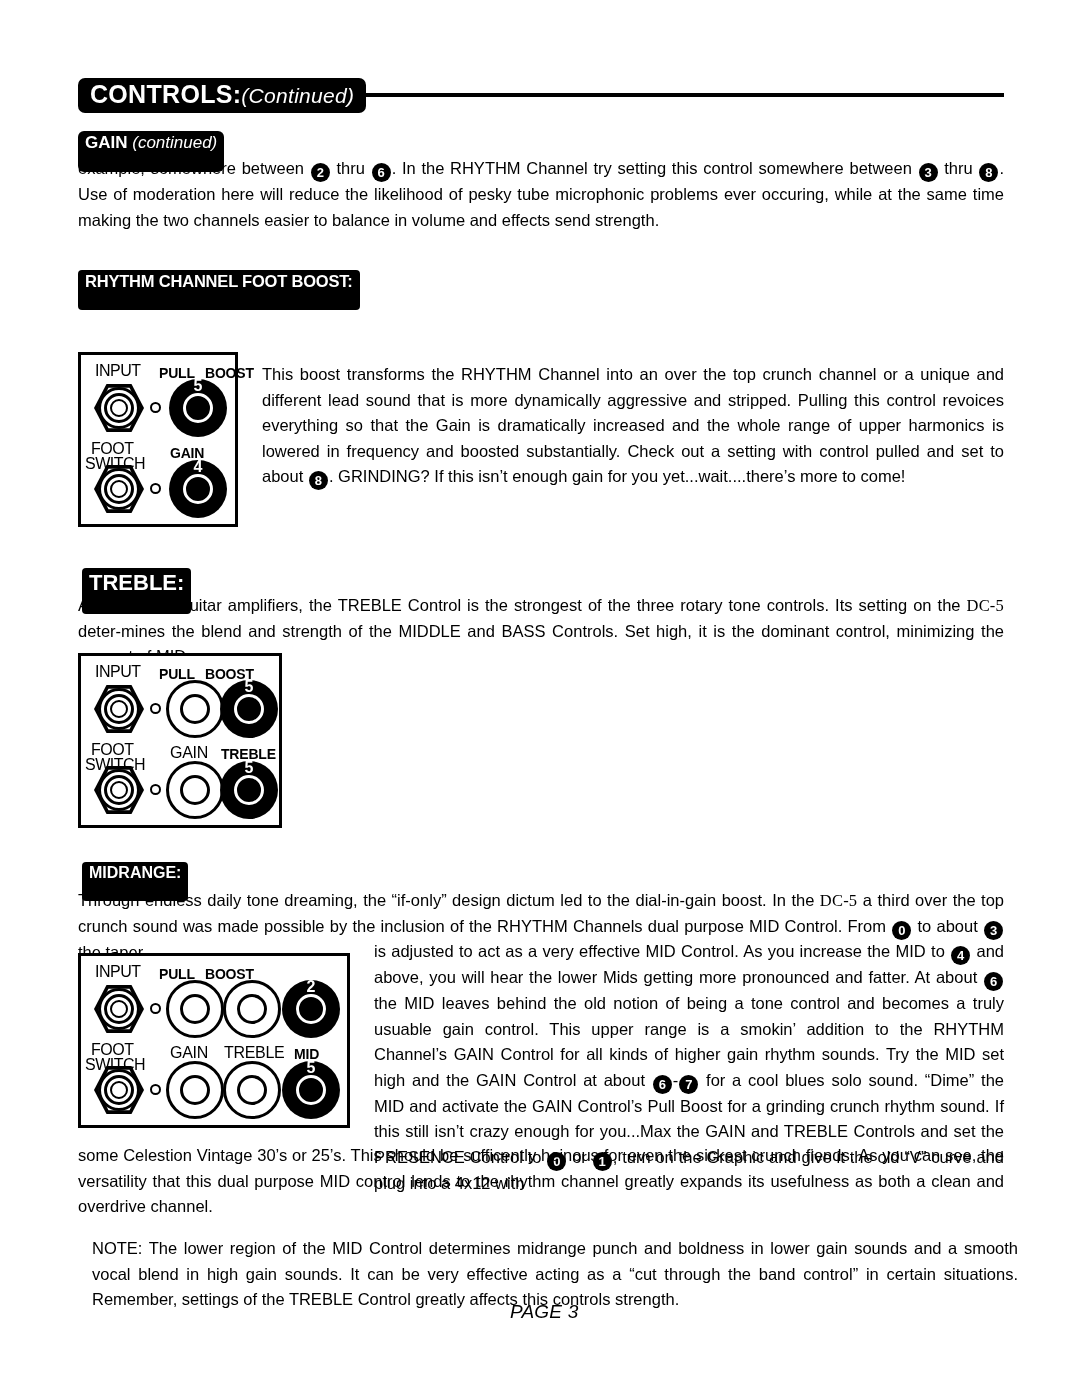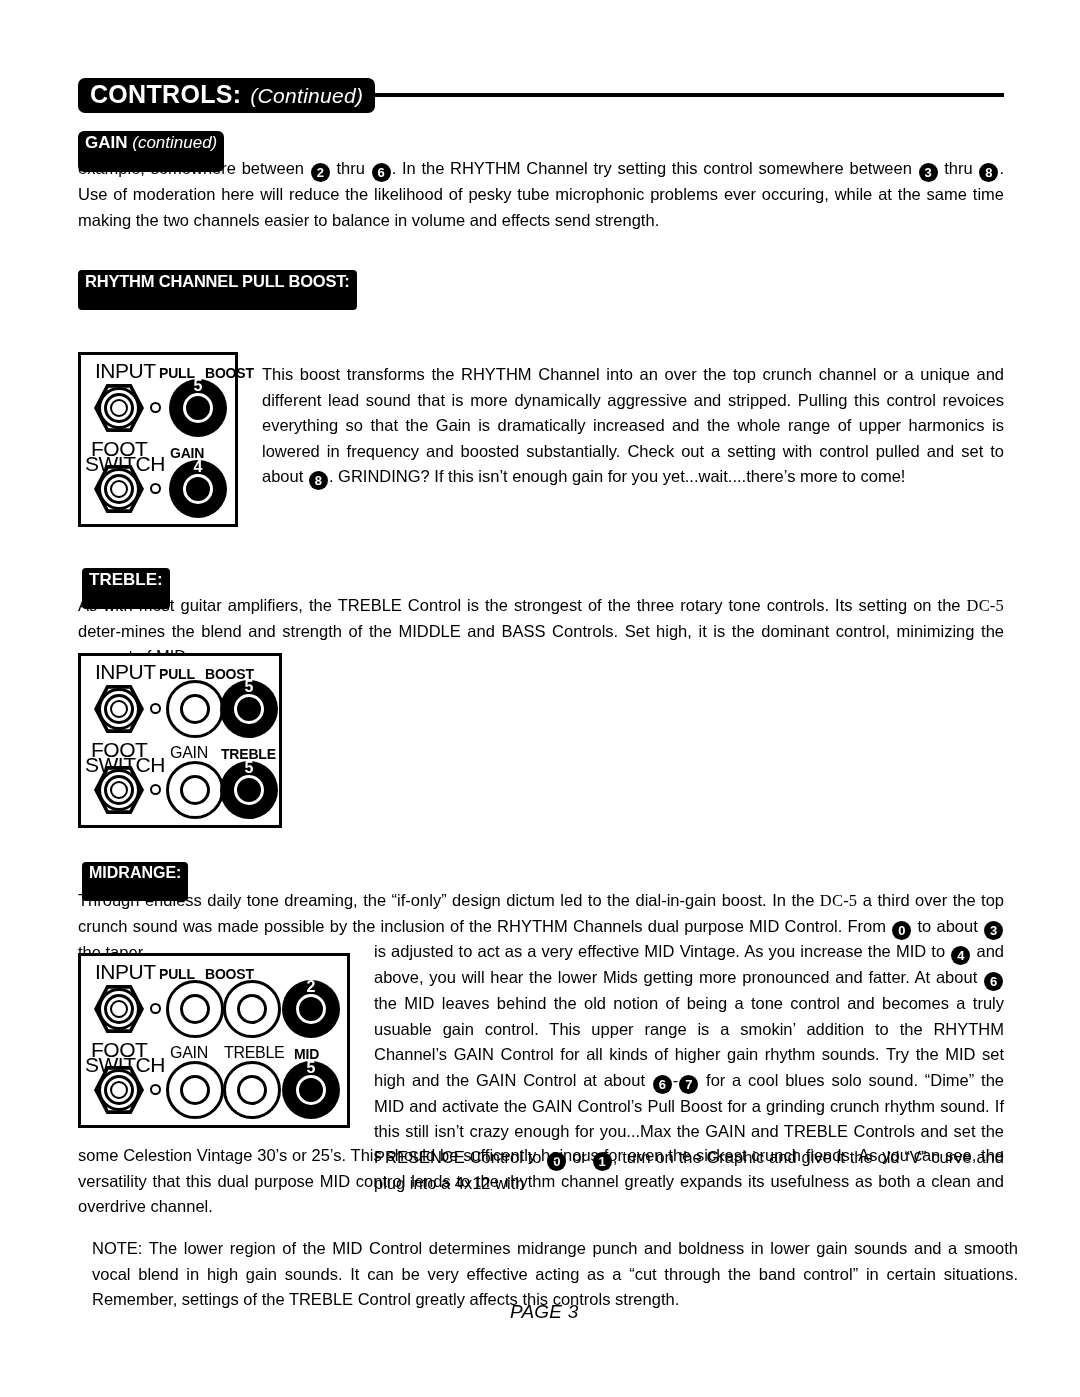--- a/index.html
+++ b/index.html
@@ -34,21 +34,20 @@
     color: #fff;
     border-radius: 7px;
     padding: 3px 12px 5px 12px;
     font-size: 25px;
     font-weight: bold;
     letter-spacing: 0.3px;
     white-space: nowrap;
     line-height: 1.08;
     display: flex;
     align-items: baseline;
-    gap: 9px;
     z-index: 2;
   }
   .chapter-tag .cont {
     font-weight: normal;
     font-style: italic;
     font-size: 21px;
   }
   .chapter-rule {
     flex: 1;
     height: 4px;
@@ -184,21 +183,21 @@
   }
 
   .plabel {
     position: absolute;
     font-size: 14px;
     font-weight: bold;
     line-height: 15px;
     white-space: nowrap;
     letter-spacing: -0.2px;
   }
-  .plabel.big { font-size: 21px; font-weight: normal; letter-spacing: -0.5px; }
+  .plabel.big { font-size: 16px; font-weight: normal; letter-spacing: -0.5px; }
   .plabel.med { font-size: 16px; font-weight: normal; letter-spacing: -0.3px; }
   .plabel.bold14 { font-size: 14px; font-weight: bold; }
 
   .pagefoot {
     position: absolute;
     font-size: 19px;
     letter-spacing: .2px;
     font-style: italic;
   }
 </style>
@@ -223,21 +222,21 @@
   <div class="para" style="left:78px; top:156px; width:926px;">
     <span>example, somewhere between</span>
     <span class="knobnum">2</span>
     <span>thru</span>
     <span class="knobnum">6</span><span>. In the RHYTHM Channel try setting this control somewhere between</span>
     <span class="knobnum">3</span>
     <span>thru</span>
     <span class="knobnum">8</span><span>. Use of moderation here will reduce the likelihood of pesky tube microphonic problems ever occuring, while at the same time making the two channels easier to balance in volume and effects send strength.</span>
   </div>
 
-  <div class="sub-tag" style="left:78px; top:270px; font-size:16.5px; letter-spacing:-0.2px;">RHYTHM CHANNEL PULL BOOST:</div>
+  <div class="sub-tag" style="left:78px; top:270px; font-size:16.5px; letter-spacing:-0.2px;">RHYTHM CHANNEL FOOT BOOST:</div>
 
 
   <div class="panel" style="left:78px; top:352px; width:160px; height:175px;">
     <div class="panel-inner">
       <div class="plabel big" style="left:14px; top:8px;">INPUT</div>
       <div class="plabel bold14" style="left:78px; top:11px;">PULL</div>
       <div class="plabel bold14" style="left:124px; top:11px;">BOOST</div>
 
       <div class="jack" style="left:12px; top:27px;">
         <div class="hex"></div>
@@ -271,21 +270,21 @@
         <div class="cap"></div>
       </div>
     </div>
   </div>
 
   <div class="para" style="left:262px; top:362px; width:742px;">
     <span>This boost transforms the RHYTHM Channel into an over the top crunch channel or a unique and different lead sound that is more dynamically aggressive and stripped. Pulling this control revoices everything so that the Gain is dramatically increased and the whole range of upper harmonics is lowered in frequency and boosted substantially. Check out a setting with control pulled and set to about</span>
     <span class="knobnum">8</span><span>. GRINDING?  If this isn’t enough gain for you yet...wait....there’s more to come!</span>
   </div>
 
-  <div class="sub-tag" style="left:82px; top:568px; font-size:17px;">TREBLE:</div>
+  <div class="sub-tag" style="left:82px; top:568px; font-size:22px;">TREBLE:</div>
 
   <div class="para" style="left:78px; top:593px; width:926px;">
     <span>As with most guitar amplifiers, the TREBLE Control is the strongest of the three rotary tone controls. Its setting on the</span>
     <span class="serif">DC-5</span>
     <span>deter-mines the blend and strength of the MIDDLE and BASS Controls. Set high, it is the dominant control, minimizing the amount of MID</span>
   </div>
 
   <div class="panel" style="left:78px; top:653px; width:204px; height:175px;">
     <div class="panel-inner">
       <div class="plabel big" style="left:14px; top:8px;">INPUT</div>
@@ -400,21 +399,21 @@
         <div class="cap"></div>
       </div>
       <div class="knob black" style="left:201px; top:105px;">
         <div class="val">5</div>
         <div class="cap"></div>
       </div>
     </div>
   </div>
 
   <div class="para" style="left:374px; top:939px; width:630px;">
-    <span>is adjusted to act as a very effective MID Vintage. As you increase the MID to</span>
+    <span>is adjusted to act as a very effective MID Control. As you increase the MID to</span>
     <span class="knobnum">4</span>
     <span>and above, you will hear the lower Mids getting more pronounced and fatter. At about</span>
     <span class="knobnum">6</span>
     <span>the MID leaves behind the old notion of being a tone control and becomes a truly usuable gain control.  This upper range is a smokin’ addition to the RHYTHM Channel’s GAIN Control for all kinds of higher gain rhythm sounds. Try the MID set high and the GAIN Control at about</span>
     <span class="knobnum">6</span><span>-</span><span class="knobnum">7</span>
     <span>for a cool blues solo sound. “Dime” the MID and activate the GAIN Control’s Pull Boost for a grinding crunch rhythm sound. If this still isn’t crazy enough for you...Max the GAIN and TREBLE Controls and set the PRESENCE Control to</span>
     <span class="knobnum">0</span>
     <span>or</span>
     <span class="knobnum">1</span><span>, turn on the Graphic and give it the old “V” curve and plug into a 4x12 with</span>
   </div>

